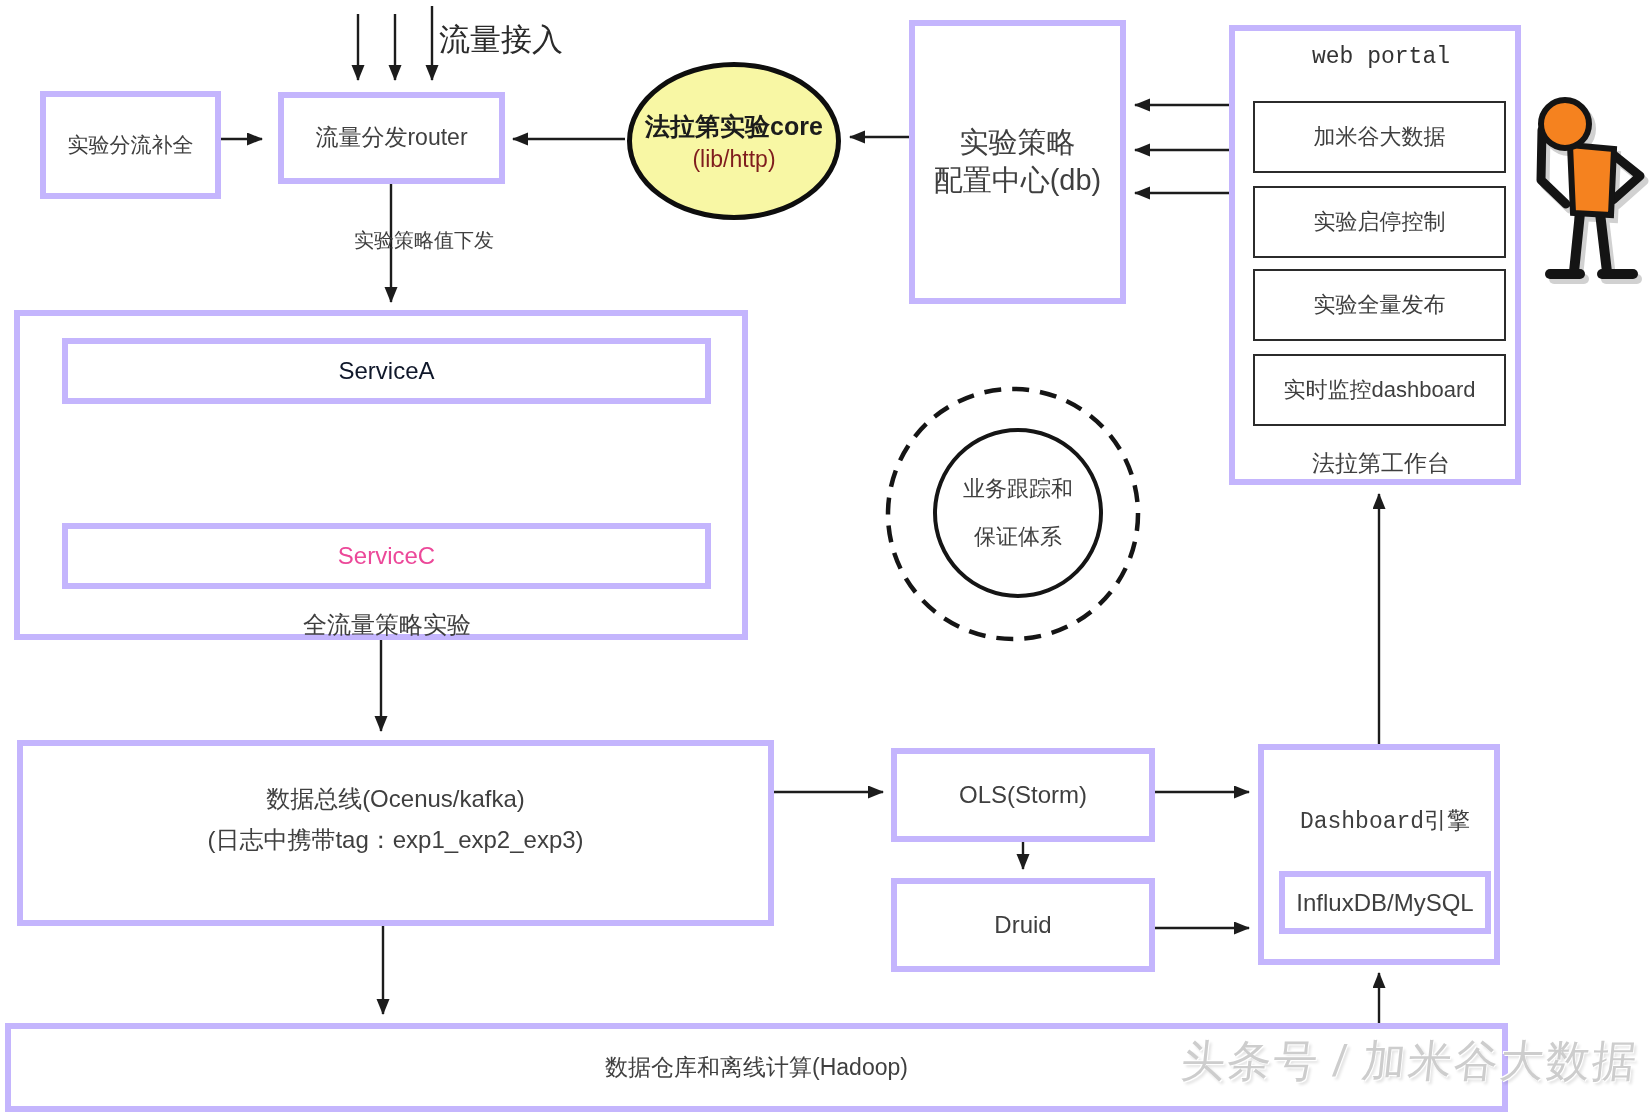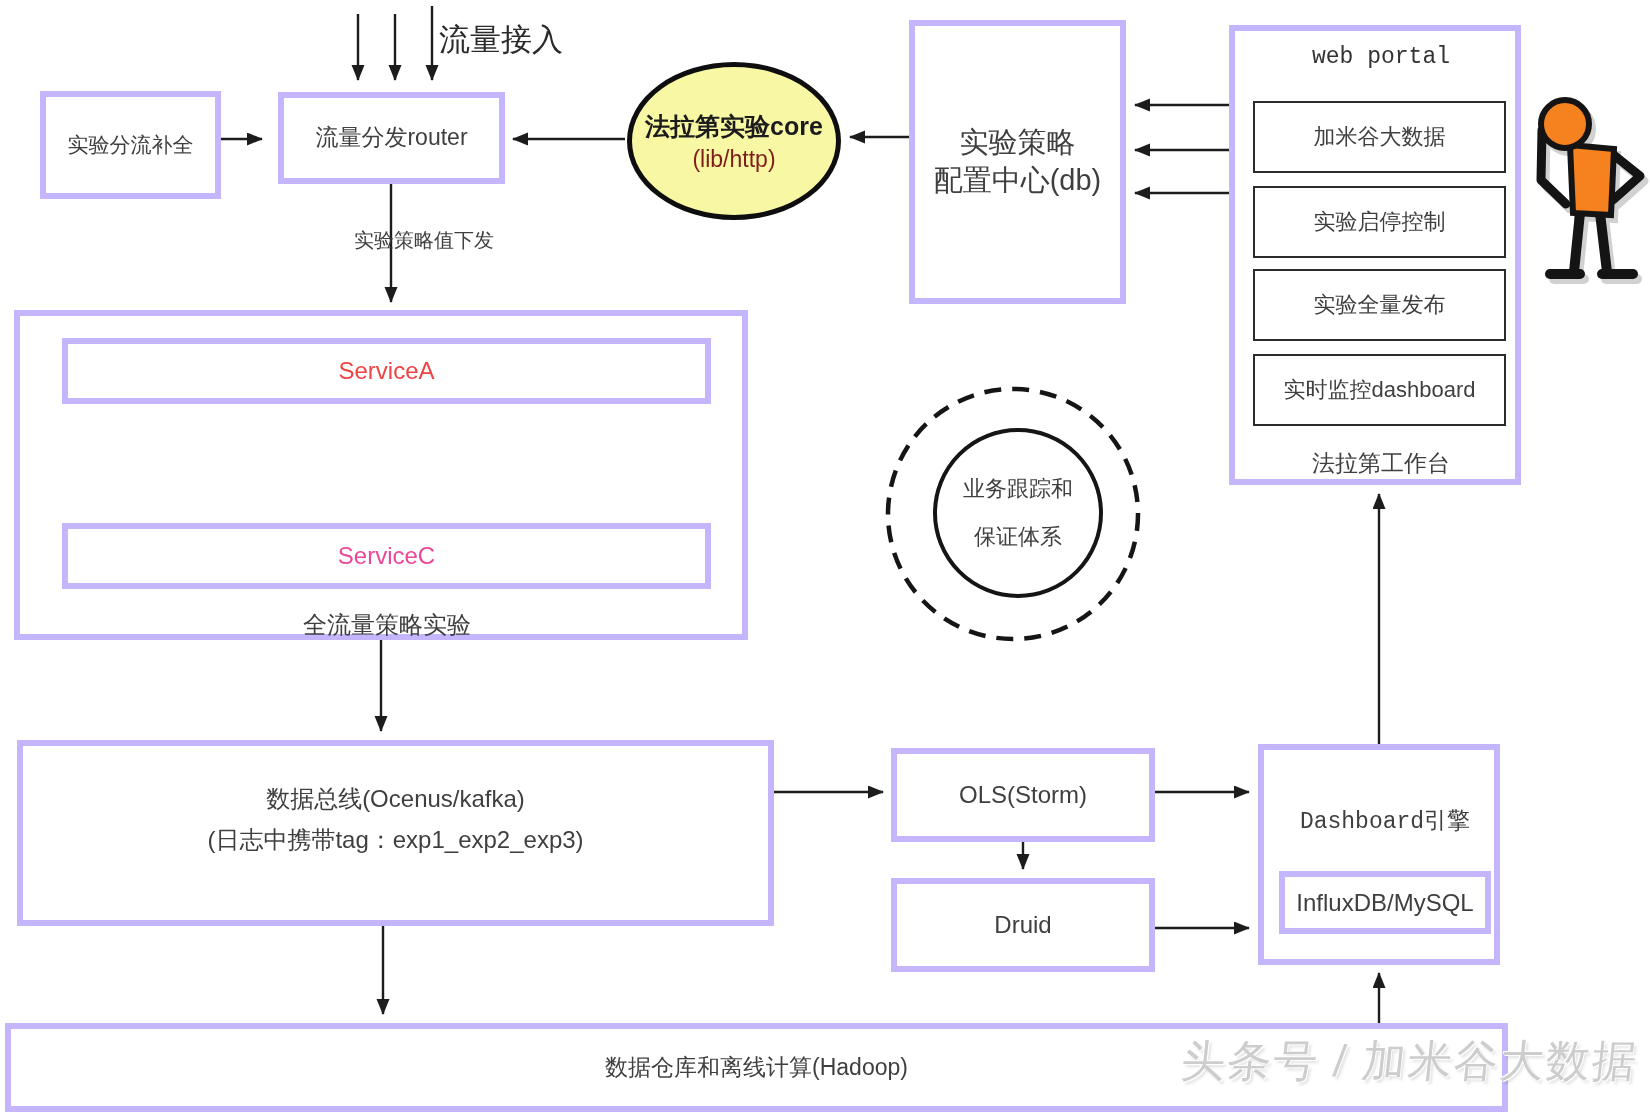--- a/index.html
+++ b/index.html
@@ -136,21 +136,21 @@
       <span>实验全量发布</span>
     </div>
     <div class="portal-item" style="top:323px;">
       <span>实时监控dashboard</span>
     </div>
     <div class="plain f23" style="left:0;top:412px;width:292px;height:40px;">法拉第工作台</div>
   </div>
 
   <div class="box" style="left:14px;top:310px;width:734px;height:330px;align-items:flex-start;">
     <div class="box" style="left:42px;top:22px;width:649px;height:66px;">
-      <span class="lbl f24" style="color:#ef4444;">ServiceA</span>
+      <span class="lbl f24" style="color:#0f172a;">ServiceA</span>
     </div>
     <div class="box" style="left:42px;top:207px;width:649px;height:66px;">
       <span class="lbl f24" style="color:#ec4899;">ServiceC</span>
     </div>
     <div class="plain f24" style="left:0;top:292px;width:734px;height:34px;">全流量策略实验</div>
   </div>
 
   <div class="plain col f22" style="left:930px;top:448px;width:176px;height:130px;gap:12px;">
     <span>业务跟踪和</span>
     <span style="margin-top:6px;">保证体系</span>

